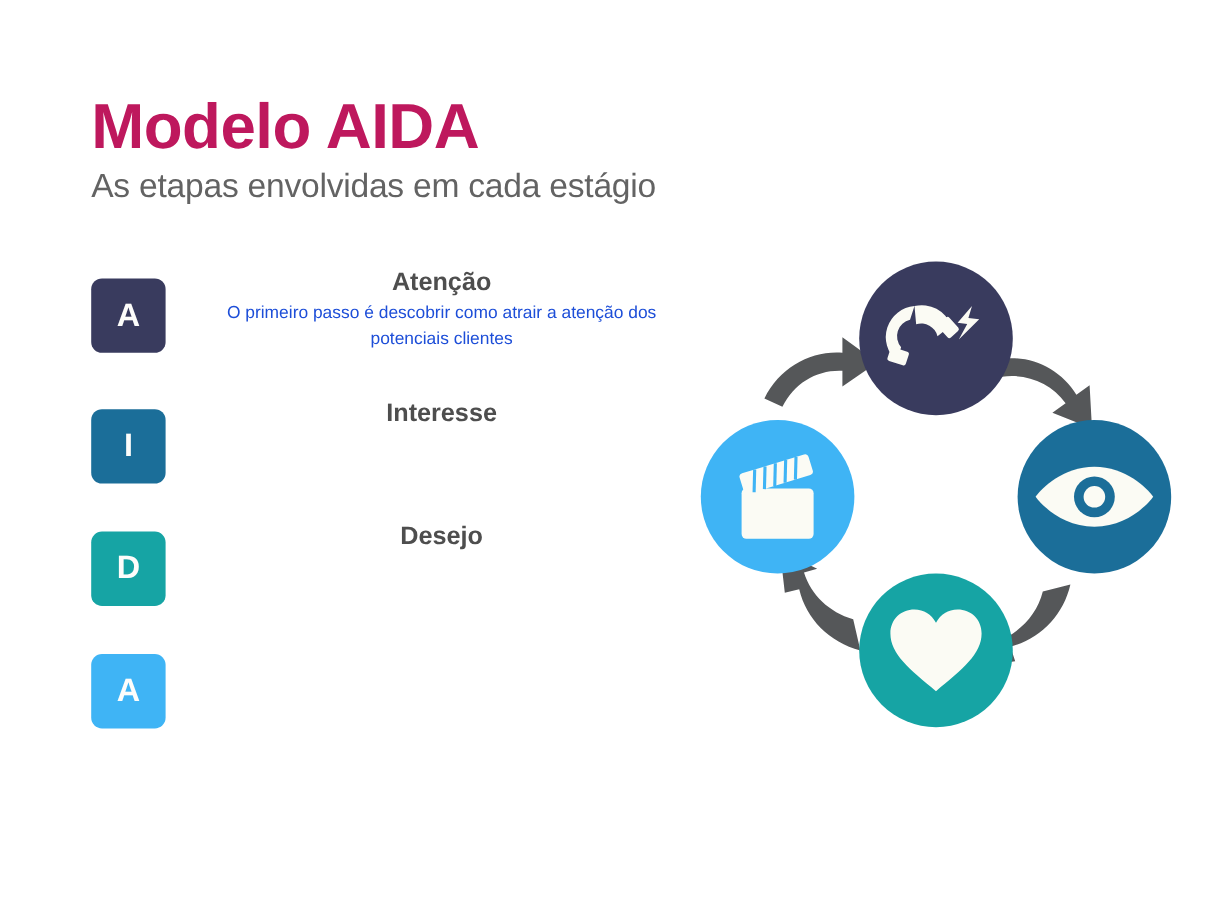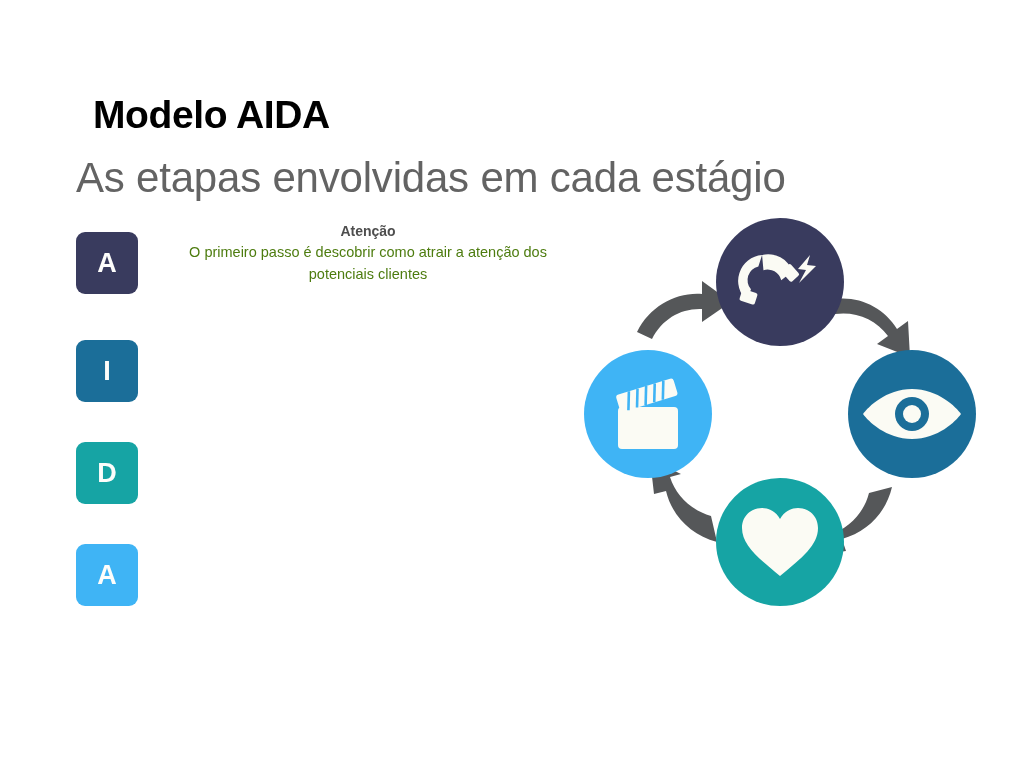--- a/index.html
+++ b/index.html
@@ -15,29 +15,29 @@
     position: relative;
   }
 
   
   .title-block {
     position: absolute;
     left: 76px;
     top: 76px;
   }
   .title-main {
-    font-size: 39px;
+    font-size: 53px;
     font-weight: bold;
-    color: #000000;
+    color: #be185d;
     line-height: 1.12;
     letter-spacing: -0.4px;
-    margin: 17px;
+    margin: 0;
   }
   .title-sub {
-    font-size: 42px;
+    font-size: 28px;
     font-weight: normal;
     color: #636363;
     line-height: 1.15;
     letter-spacing: -0.2px;
     margin: 4px 0 0 0;
   }
 
   
   .steps {
     position: absolute;
@@ -62,29 +62,29 @@
     align-items: center;
     justify-content: center;
     margin-top: 10px;
   }
   .step-text {
     flex: 1;
     text-align: center;
     padding: 0 6px 0 18px;
   }
   .step-title {
-    font-size: 14px;
+    font-size: 21px;
     font-weight: bold;
     color: #4e4e4e;
     line-height: 1.3;
     margin: 0 0 2px 0;
   }
   .step-desc {
     font-size: 14.5px;
-    color: #4d7c0f;
+    color: #1d4ed8;
     line-height: 1.5;
     margin: 0;
   }
 
   
   .cycle {
     position: absolute;
     left: 580px;
     top: 214px;
     width: 400px;
@@ -108,26 +108,28 @@
     <div class="step-badge" style="background:#393b5e;">A</div>
     <div class="step-text">
       <p class="step-title">Atenção</p>
       <p class="step-desc">O primeiro passo é descobrir como atrair a atenção dos potenciais clientes</p>
     </div>
   </div>
 
   <div class="step-row" style="margin-bottom:30px;">
     <div class="step-badge" style="background:#1b6e99;">I</div>
     <div class="step-text">
+      <p class="step-title">Interesse</p>
     </div>
   </div>
 
   <div class="step-row" style="margin-bottom:30px;">
     <div class="step-badge" style="background:#16a4a4;">D</div>
     <div class="step-text">
+      <p class="step-title">Desejo</p>
     </div>
   </div>
 
   <div class="step-row" style="margin-bottom:0;">
     <div class="step-badge" style="background:#3fb4f5;">A</div>
   </div>
 
 </div>
 
 <div class="cycle">

